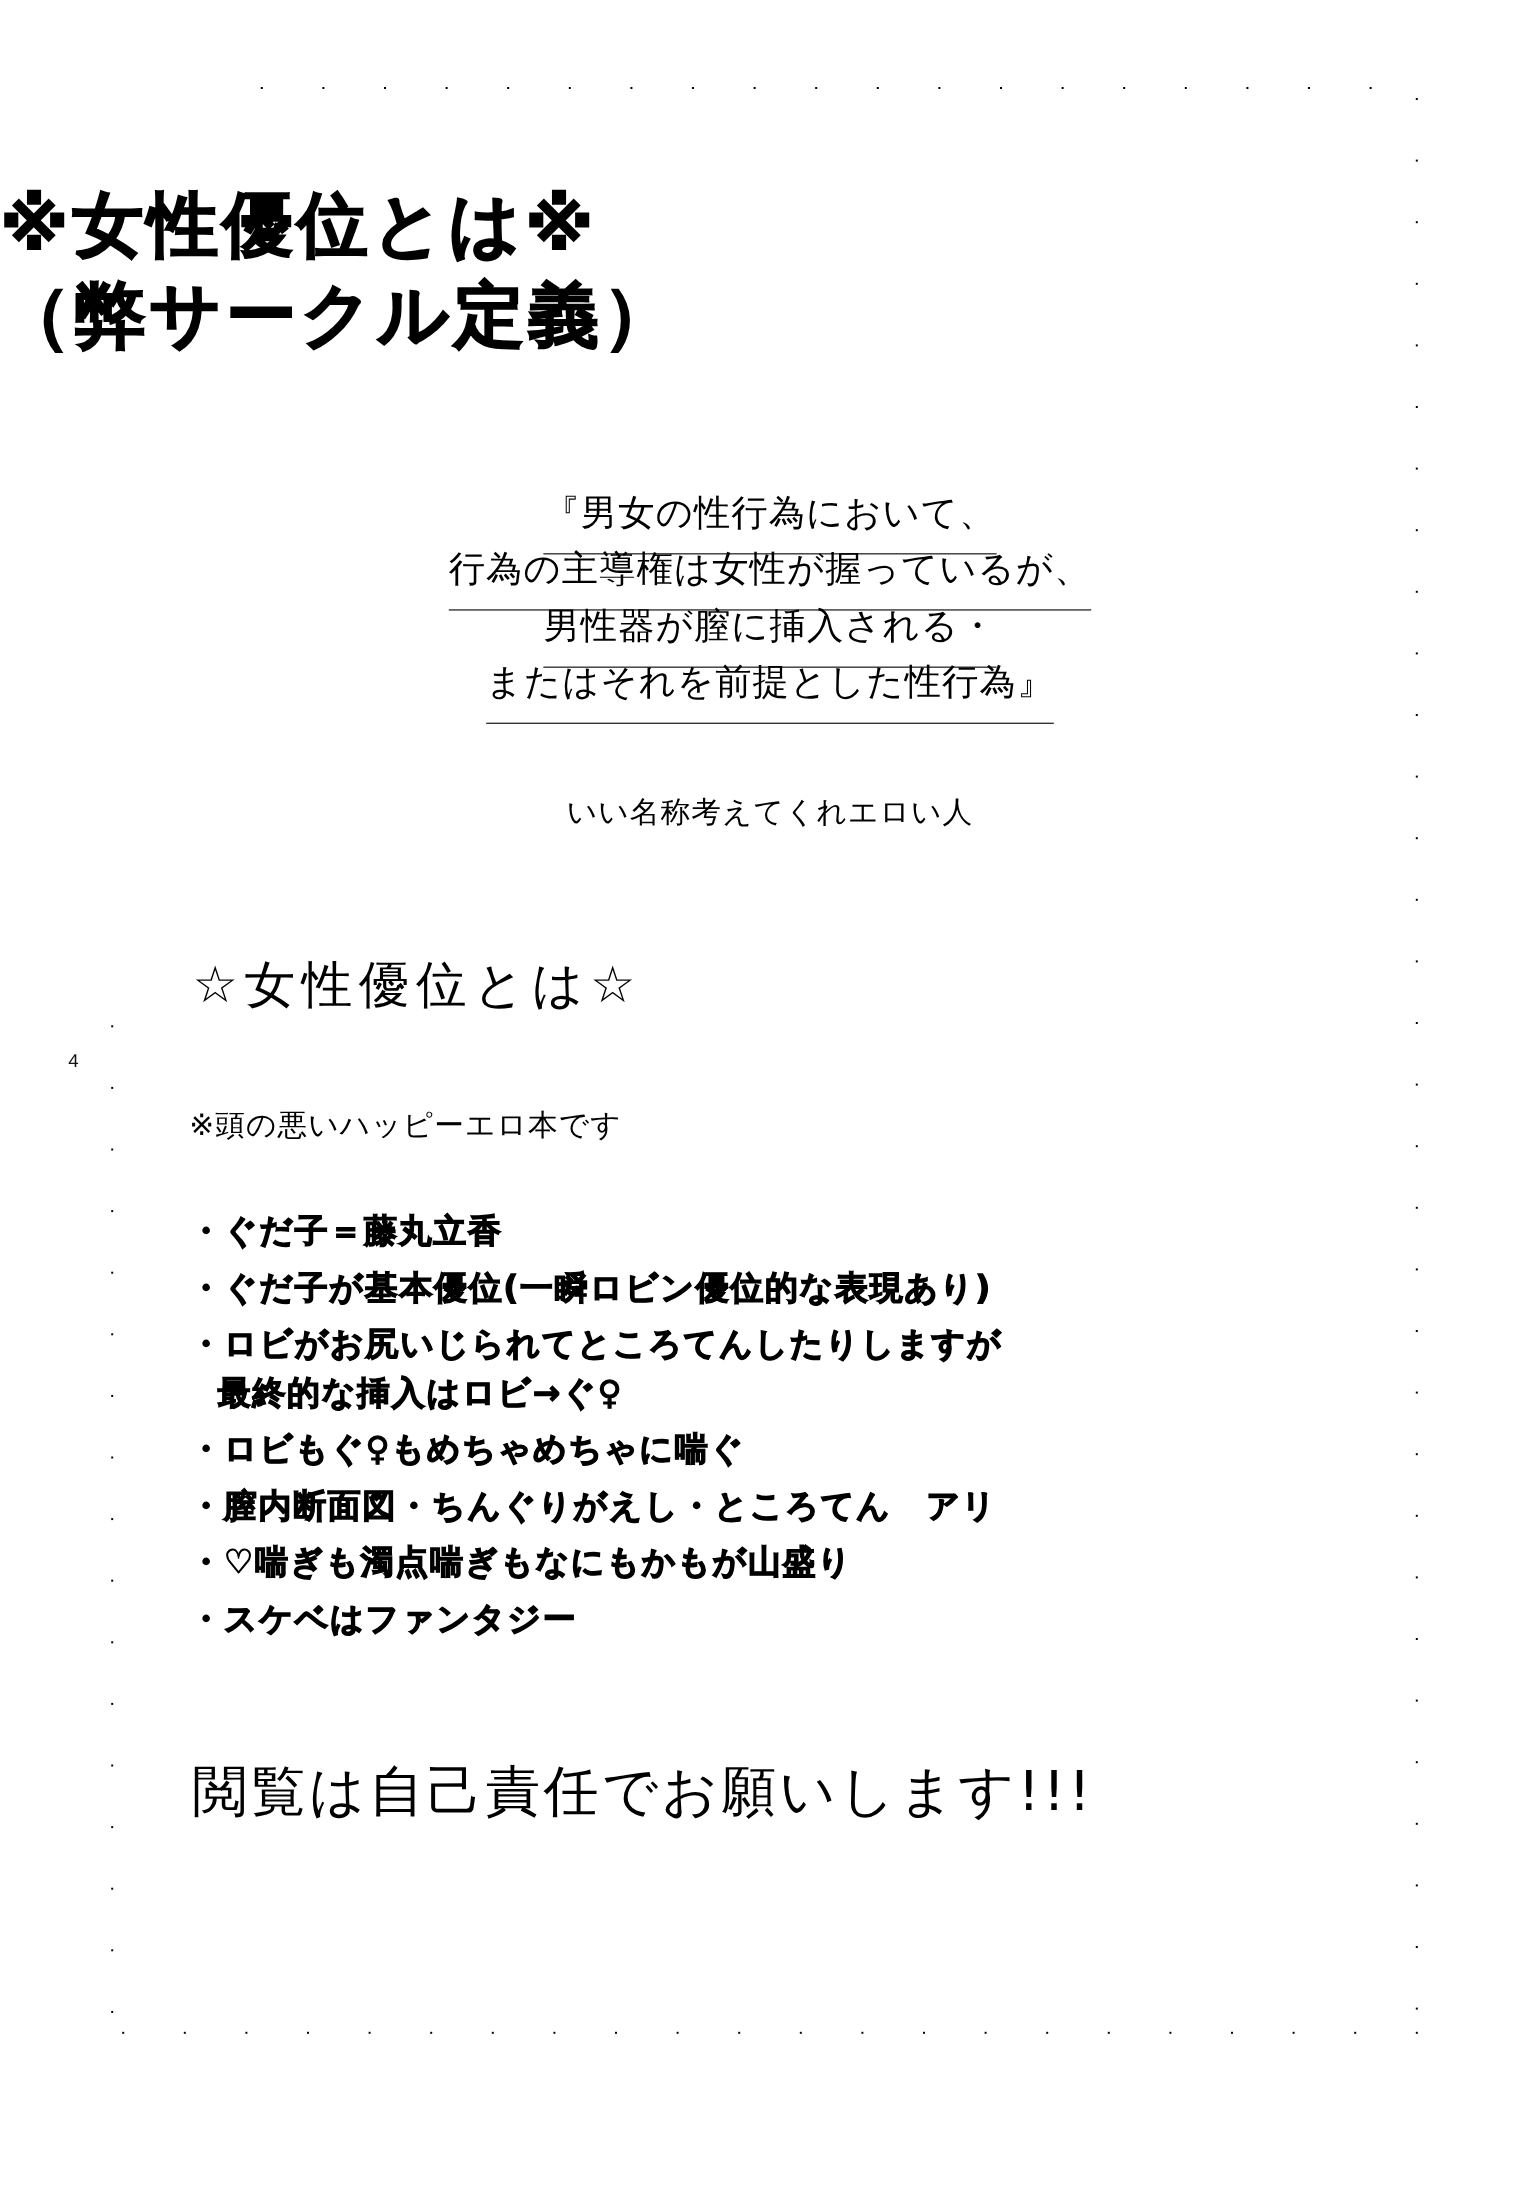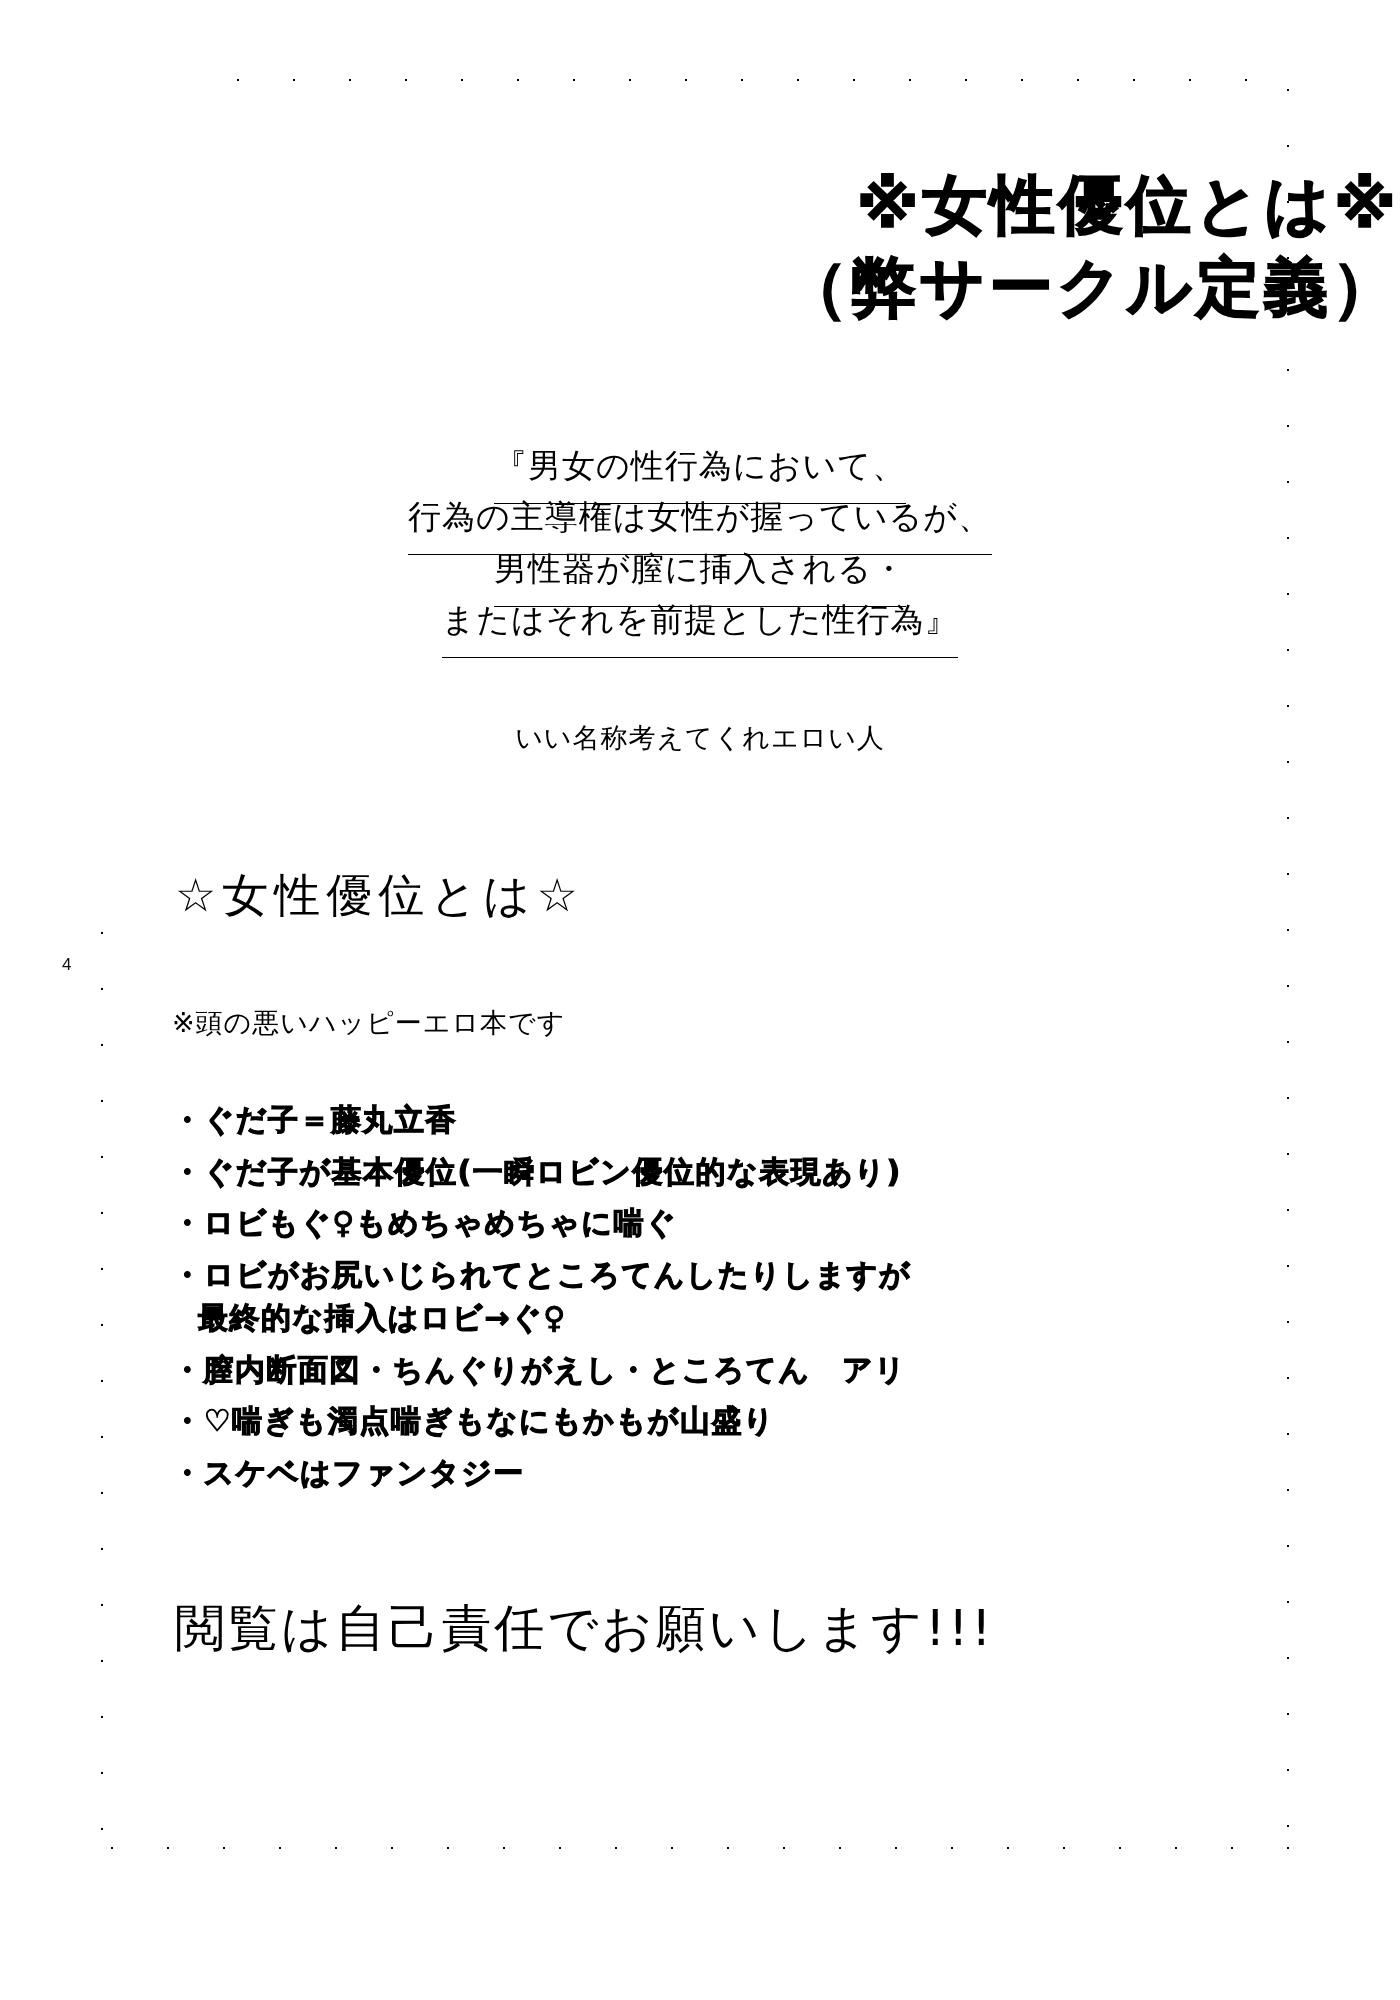--- a/index.html
+++ b/index.html
@@ -40,21 +40,21 @@
     font-family: "Liberation Sans", sans-serif;
     color: #111;
   }
 
   
   .title-block {
     position: absolute;
     left: 0;
     right: 0;
     top: 165px;
-    text-align: right;
+    text-align: left;
   }
   .title-line {
     font-family: "DejaVu Sans", sans-serif;
     font-weight: 700;
     font-size: 64px;
     line-height: 1.28;
     letter-spacing: 4px;
     -webkit-text-stroke: 1.6px #000;
   }
 
@@ -172,22 +172,22 @@
 
   <div class="subnote">いい名称考えてくれエロい人</div>
 
   <div class="attention">☆女性優位とは☆</div>
 
   <div class="lead-note">※頭の悪いハッピーエロ本です</div>
 
   <div class="bullets">
     <div class="bullet"><span>・ぐだ子＝藤丸立香</span></div>
     <div class="bullet"><span>・ぐだ子が基本優位(一瞬ロビン優位的な表現あり)</span></div>
+    <div class="bullet"><span>・ロビがお尻いじられてところてんしたりしますが</span><span class="cont">最終的な挿入はロビ→ぐ♀</span></div>
     <div class="bullet"><span>・ロビもぐ♀もめちゃめちゃに喘ぐ</span></div>
-    <div class="bullet"><span>・ロビがお尻いじられてところてんしたりしますが</span><span class="cont">最終的な挿入はロビ→ぐ♀</span></div>
     <div class="bullet"><span>・膣内断面図・ちんぐりがえし・ところてん　アリ</span></div>
     <div class="bullet"><span>・♡喘ぎも濁点喘ぎもなにもかもが山盛り</span></div>
     <div class="bullet"><span>・スケベはファンタジー</span></div>
   </div>
 
   <div class="closing">閲覧は自己責任でお願いします!!!</div>
 
 </div>
 
 </body></html>

